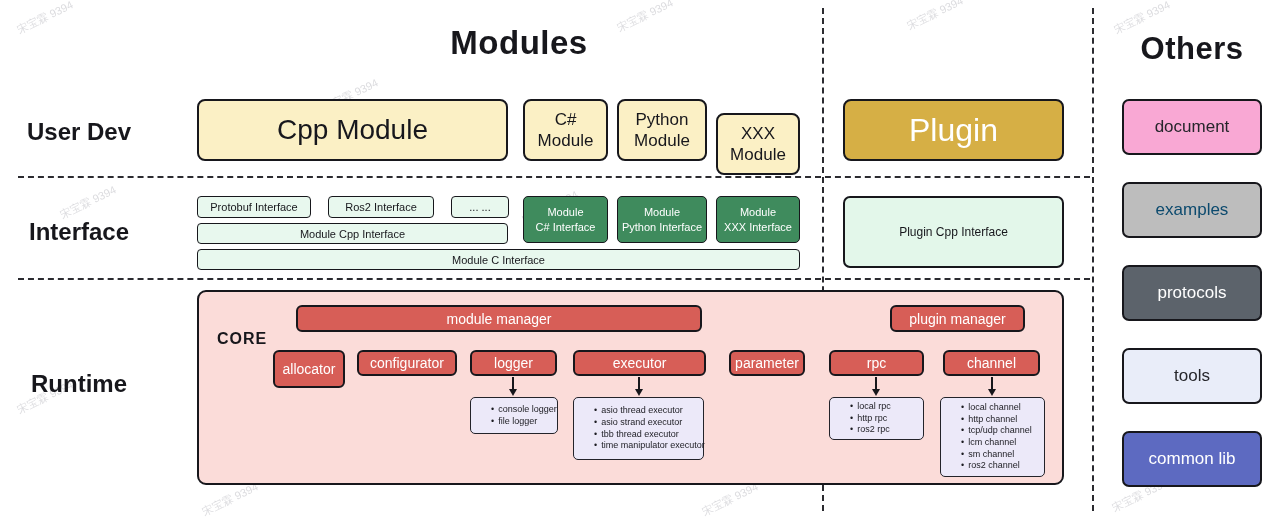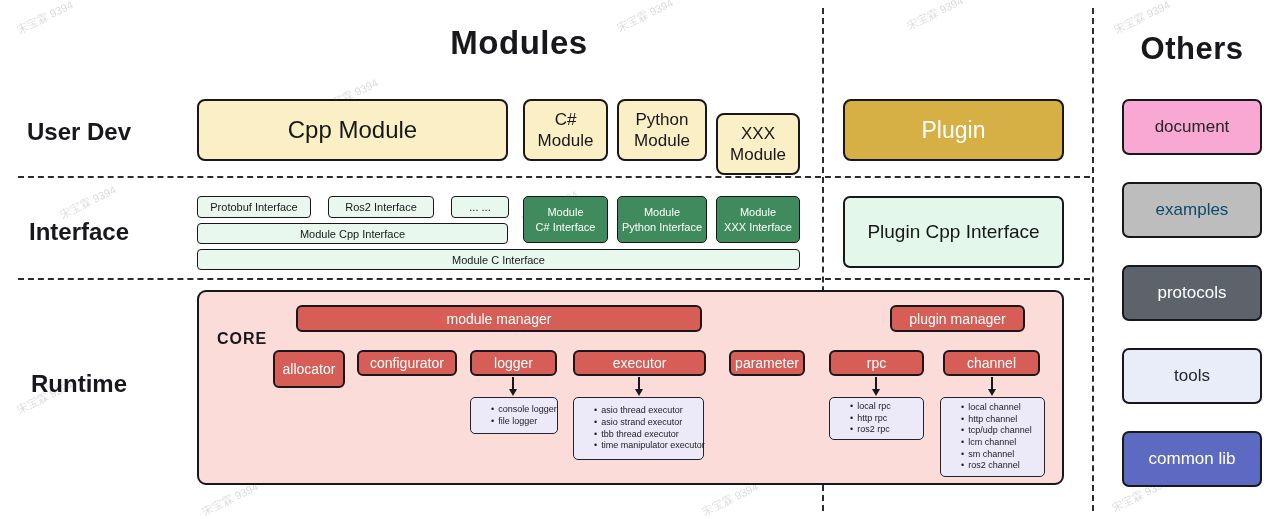--- a/index.html
+++ b/index.html
@@ -11,27 +11,27 @@
 
   .title{font-size:33px;font-weight:600;letter-spacing:.5px;}
   .row-label{font-size:24px;font-weight:600;}
 
   .vline{width:0;border-left:2px dashed #2b2b30;}
   .hline{height:0;border-top:2px dashed #2b2b30;}
 
   .box{border:2px solid #17171c;border-radius:8px;}
   .cream{background:#FBF0C5;}
   .gold{background:#D6AF45;color:#ffffff;}
-  .mod-big{font-size:24px;font-weight:500;}
+  .mod-big{font-size:28px;font-weight:500;}
   .mod-small{font-size:17px;line-height:1.25;font-weight:500;}
-  .plugin-big{font-size:23px;font-weight:500;}
+  .plugin-big{font-size:32px;font-weight:500;}
 
   .if-box{background:#E8F8EE;border:1.5px solid #17171c;border-radius:4px;font-size:11px;}
   .if-green{background:#3F8B5D;color:#ffffff;border:1.5px solid #17171c;border-radius:5px;font-size:11px;line-height:1.35;}
-  .if-plugin{background:#E3F7EA;border:2px solid #17171c;border-radius:7px;font-size:19px;}
+  .if-plugin{background:#E3F7EA;border:2px solid #17171c;border-radius:7px;font-size:12px;}
 
   .core-box{background:#FBDCD9;border:2px solid #17171c;border-radius:9px;}
   .core-label{font-size:16px;font-weight:700;letter-spacing:1px;}
   .red-bar,.red-btn{background:#D75E57;color:#ffffff;border:2px solid #17171c;border-radius:6px;font-size:14px;}
 
   .arrow{position:absolute;width:10px;display:flex;flex-direction:column;align-items:center;}
   .arrow-line{width:2px;height:12px;background:#17171c;}
   .arrow-head{width:0;height:0;border-left:4px solid transparent;border-right:4px solid transparent;border-top:7px solid #17171c;}
 
   .impl-list{background:#ECE9F9;border:1.5px solid #23232a;border-radius:5px;display:flex;flex-direction:column;justify-content:center;padding:3px 20px;}

